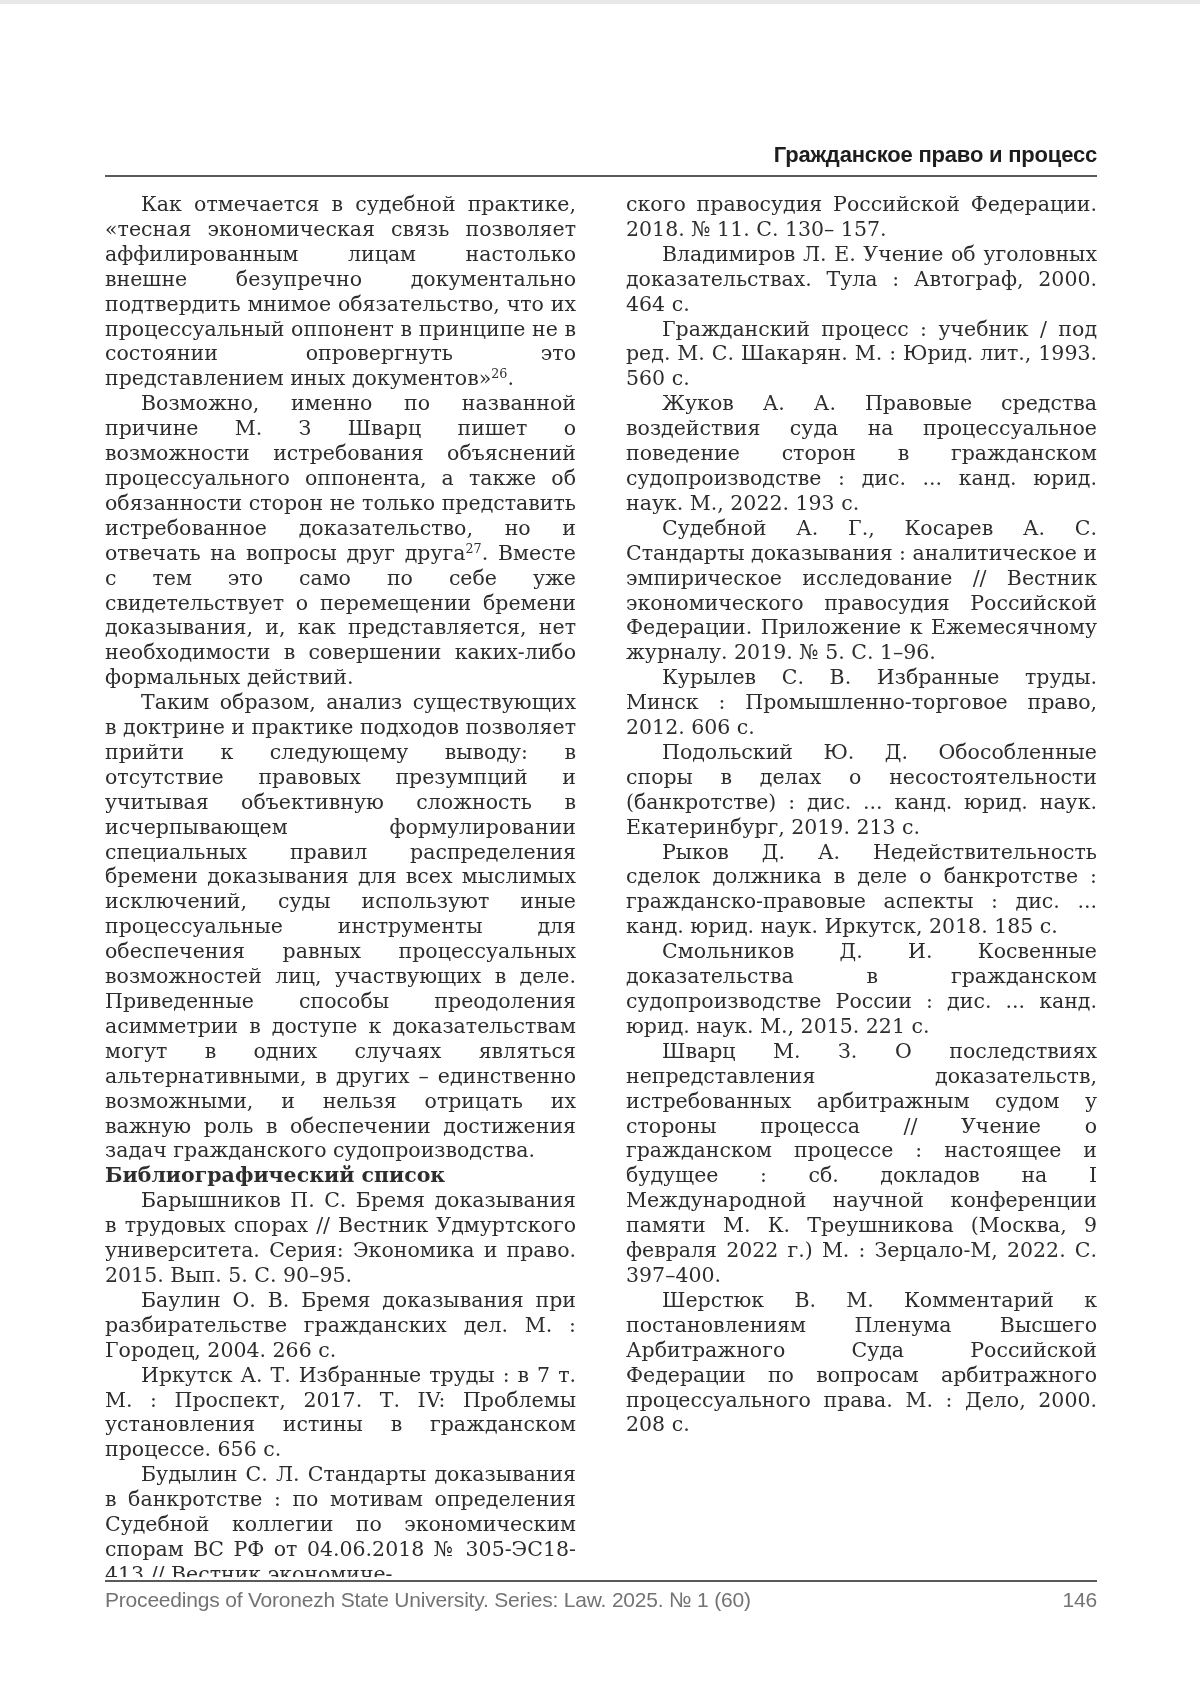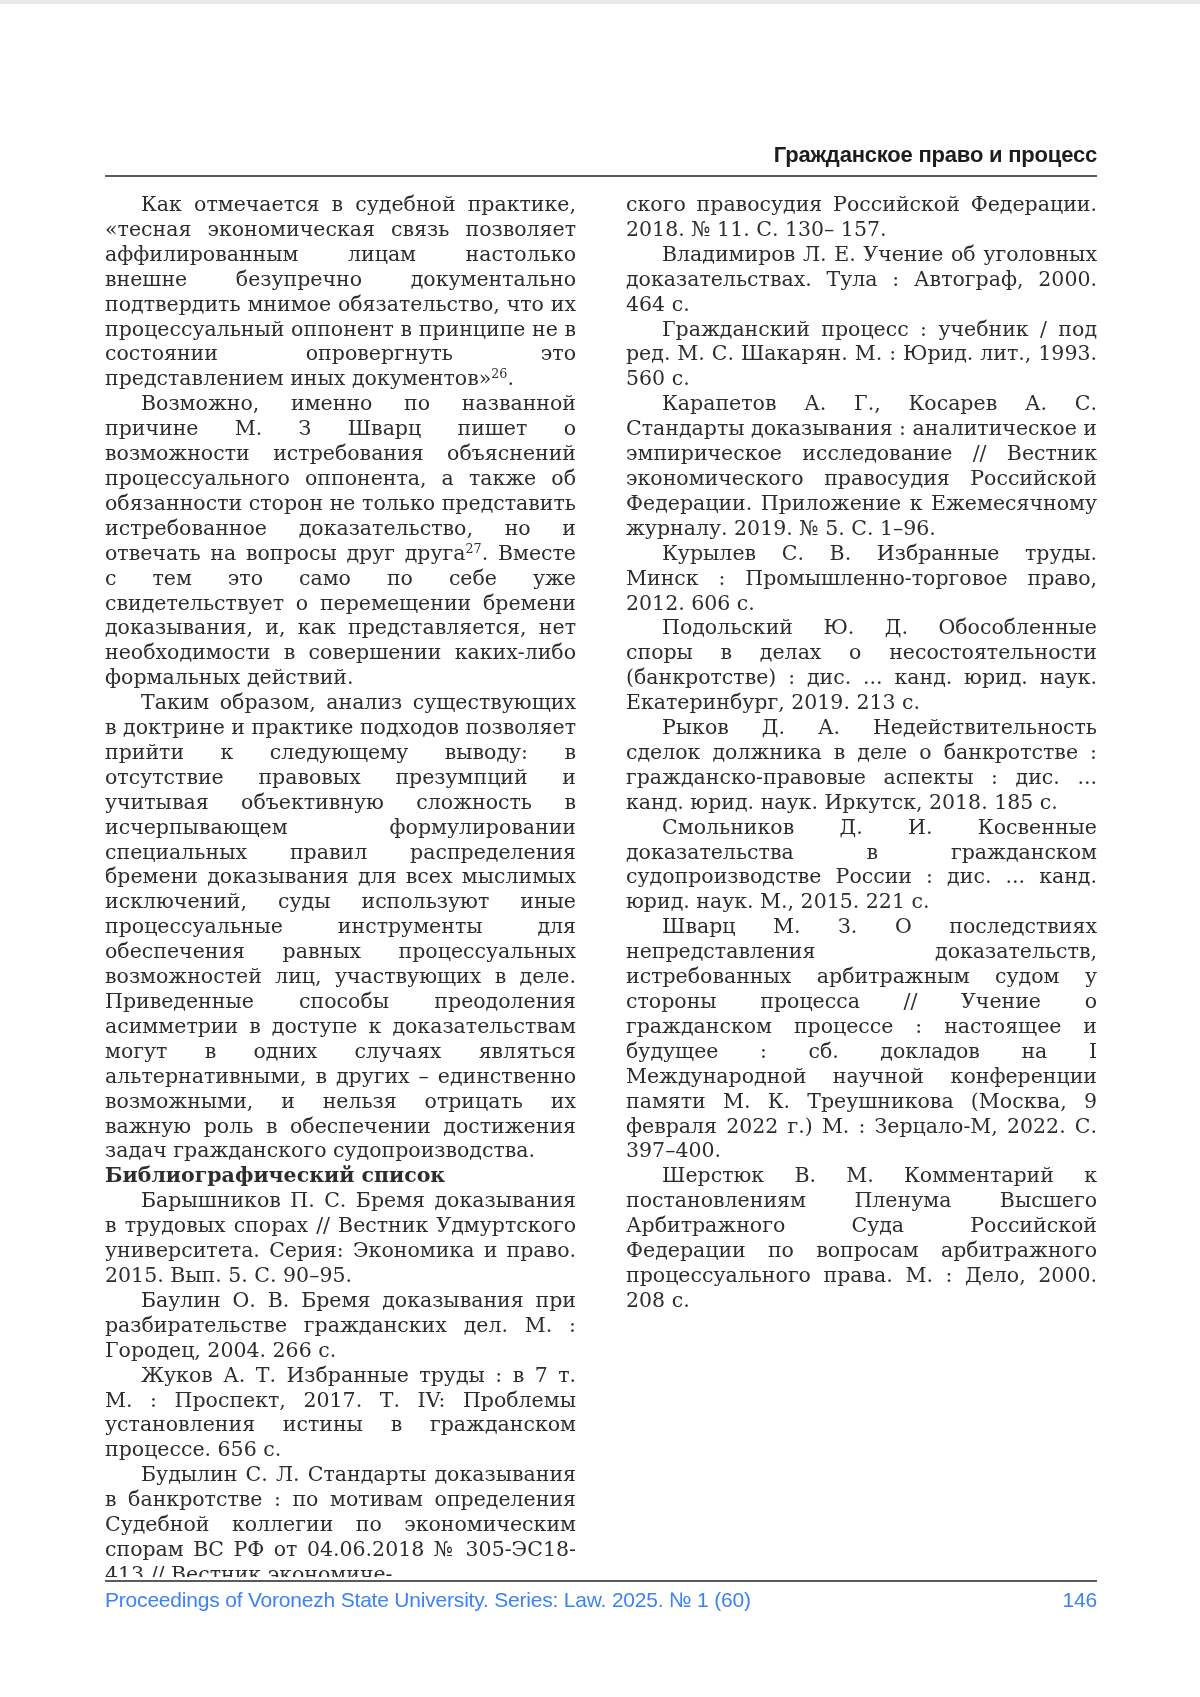--- a/index.html
+++ b/index.html
@@ -59,51 +59,52 @@
   .footer {
     position:absolute;
     left:105px; width:992px;
     top:1576px;
     border-top:2.5px solid #5a5a5a;
     padding-top:6px;
     font-family:"Liberation Sans", sans-serif;
     font-stretch:condensed;
     letter-spacing:-0.2px;
     font-size:21px;
-    color:#3b82f6;
+    color:#737373;
     display:flex;
     justify-content:space-between;
     align-items:baseline;
   }
 </style>
 </head>
 <body>
 
 <div class="page">
   <div class="content">
     <div class="running-head">Гражданское право и процесс</div>
     <div class="columns">
       <div class="col col-left">
         <div id="left-col-main">
             <p class="block block-para"><span>Как отмечается в судебной практике, «тесная экономическая связь позволяет аффилированным лицам настолько внешне безупречно документально подтвердить мнимое обязательство, что их процессуальный оппонент в принципе не в состоянии опровергнуть это представлением иных документов»</span><sup class="fnref">26</sup><span>.</span></p>
             <p class="block block-para"><span>Возможно, именно по названной причине М. З Шварц пишет о возможности истребования объяснений процессуального оппонента, а также об обязанности сторон не только представить истребованное доказательство, но и отвечать на вопросы друг друга</span><sup class="fnref">27</sup><span>. Вместе с тем это само по себе уже свидетельствует о перемещении бремени доказывания, и, как представляется, нет необходимости в совершении каких-либо формальных действий.</span></p>
             <p class="block block-para"><span>Таким образом, анализ существующих в доктрине и практике подходов позволяет прийти к следующему выводу: в отсутствие правовых презумпций и учитывая объективную сложность в исчерпывающем формулировании специальных правил распределения бремени доказывания для всех мыслимых исключений, суды используют иные процессуальные инструменты для обеспечения равных процессуальных возможностей лиц, участвующих в деле. Приведенные способы преодоления асимметрии в доступе к доказательствам могут в одних случаях являться альтернативными, в других – единственно возможными, и нельзя отрицать их важную роль в обеспечении достижения задач гражданского судопроизводства.</span></p>
             <p class="block block-heading"><span>Библиографический список</span></p>
             <p class="block block-entry"><span class="i">Барышников П. С.</span><span> Бремя доказывания в трудовых спорах // Вестник Удмуртского университета. Серия: Экономика и право. 2015. Вып. 5. С. 90–95.</span></p>
             <p class="block block-entry"><span class="i">Баулин О. В.</span><span> Бремя доказывания при разбирательстве гражданских дел. М. : Городец, 2004. 266 с.</span></p>
-            <p class="block block-entry"><span class="i">Жуков А. Т.</span><span> Избранные труды : в 7 т. М. : Проспект, 2017. Т. IV: Проблемы установления истины в гражданском процессе. 656 с.</span></p>
+            <p class="block block-entry"><span class="i">Иркутск А. Т.</span><span> Избранные труды : в 7 т. М. : Проспект, 2017. Т. IV: Проблемы установления истины в гражданском процессе. 656 с.</span></p>
             <p class="block block-entry"><span class="i">Будылин С. Л.</span><span> Стандарты доказывания в банкротстве : по мотивам определения Судебной коллегии по экономическим спорам ВС РФ от 04.06.2018 № 305-ЭС18-413 // Вестник экономиче-</span></p>
           </div>
 
       </div>
       <div class="col" id="right-col-main">
           <p class="block block-cont"><span>ского правосудия Российской Федерации. 2018. № 11. С. 130– 157.</span></p>
           <p class="block block-entry"><span class="i">Владимиров Л. Е.</span><span> Учение об уголовных доказательствах. Тула : Автограф, 2000. 464 с.</span></p>
           <p class="block block-entry"><span>Гражданский процесс : учебник / под ред. М. С. Шакарян. М. : Юрид. лит., 1993. 560 с.</span></p>
-          <p class="block block-entry"><span class="i">Карапетов А. Г., Косарев А. С.</span><span> Стандарты доказывания : аналитическое и эмпирическое исследование // Вестник экономического правосудия Российской Федерации. Приложение к Ежемесячному журналу. 2019. № 5. С. 1–96.</span></p>
+          <p class="block block-entry"><span class="i">Жуков А. А.</span><span> Правовые средства воздействия суда на процессуальное поведение сторон в гражданском судопроизводстве : дис. ... канд. юрид. наук. М., 2022. 193 с.</span></p>
+          <p class="block block-entry"><span class="i">Судебной А. Г., Косарев А. С.</span><span> Стандарты доказывания : аналитическое и эмпирическое исследование // Вестник экономического правосудия Российской Федерации. Приложение к Ежемесячному журналу. 2019. № 5. С. 1–96.</span></p>
           <p class="block block-entry"><span class="i">Курылев С. В.</span><span> Избранные труды. Минск : Промышленно-торговое право, 2012. 606 с.</span></p>
           <p class="block block-entry"><span class="i">Подольский Ю. Д.</span><span> Обособленные споры в делах о несостоятельности (банкротстве) : дис. ... канд. юрид. наук. Екатеринбург, 2019. 213 с.</span></p>
           <p class="block block-entry"><span class="i">Рыков Д. А.</span><span> Недействительность сделок должника в деле о банкротстве : гражданско-правовые аспекты : дис. ... канд. юрид. наук. Иркутск, 2018. 185 с.</span></p>
           <p class="block block-entry"><span class="i">Смольников Д. И.</span><span> Косвенные доказательства в гражданском судопроизводстве России : дис. ... канд. юрид. наук. М., 2015. 221 с.</span></p>
           <p class="block block-entry"><span class="i">Шварц М. З.</span><span> О последствиях непредставления доказательств, истребованных арбитражным судом у стороны процесса // Учение о гражданском процессе : настоящее и будущее : сб. докладов на I Международной научной конференции памяти М. К. Треушникова (Москва, 9 февраля 2022 г.) М. : Зерцало-М, 2022. С. 397–400.</span></p>
           <p class="block block-entry"><span class="i">Шерстюк В. М.</span><span> Комментарий к постановлениям Пленума Высшего Арбитражного Суда Российской Федерации по вопросам арбитражного процессуального права. М. : Дело, 2000. 208 с.</span></p>
         </div>
     </div>
   </div>
   <div class="footer">

